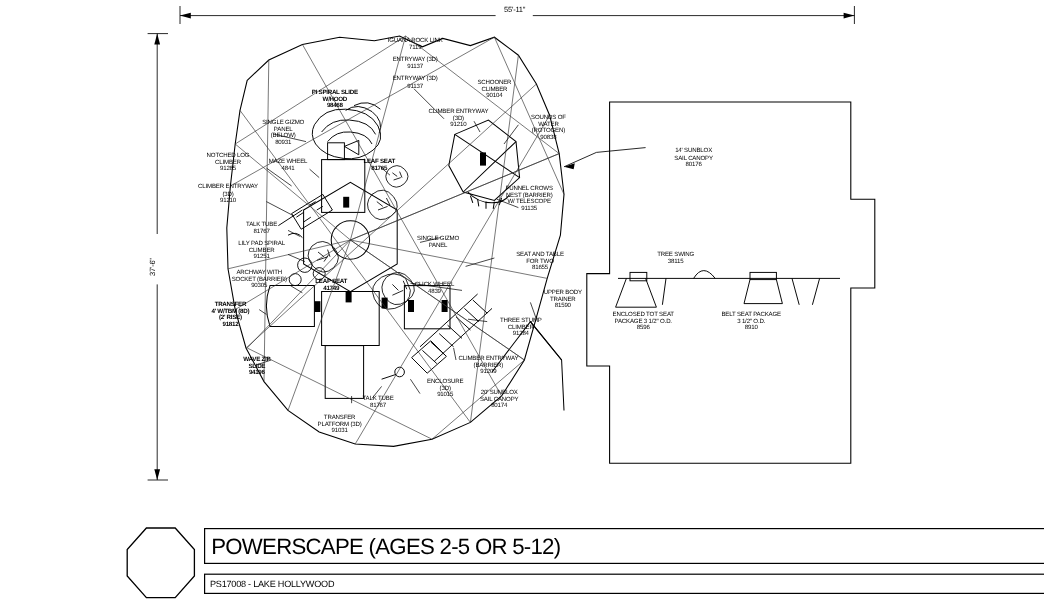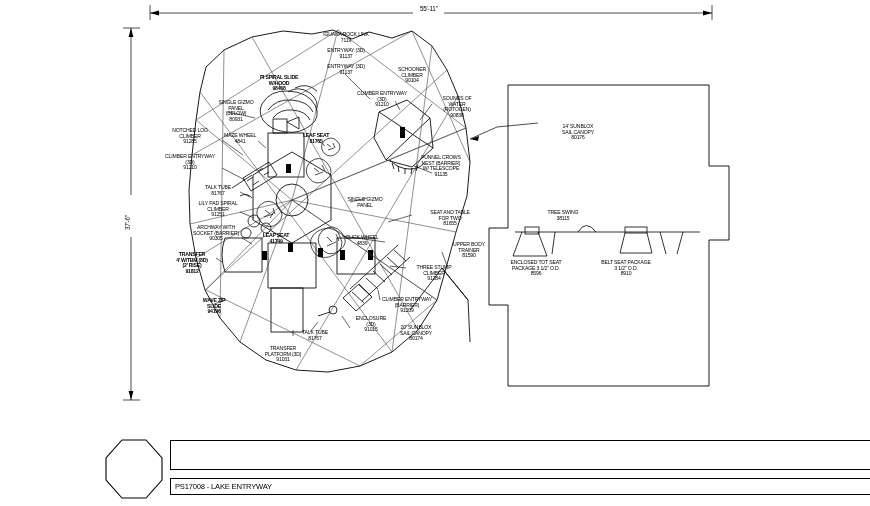--- a/index.html
+++ b/index.html
@@ -395,16 +395,17 @@
 
   <div id="titleblock">
 
     <svg style="position:absolute;left:100px;top:438px;width:70px;height:62px;" viewBox="0 0 70 62">
       <path d="M22 2 L46 2 L62 20 L62 42 L46 60 L22 60 L6 42 L6 20 Z" fill="none" stroke="#000" stroke-width="1.1"></path>
     </svg>
 
     <div class="tb-box" id="tb-main"></div>
     <div class="tb-box" id="tb-sub"></div>
 
-    <div id="tb-subtitle">PS17008 - LAKE ENTRYWAY</div>
+    <div id="tb-title">POWERSCAPE (AGES 2-5 OR 5-12)</div>
+    <div id="tb-subtitle">PS17008 - LAKE HOLLYWOOD</div>
   </div>
 
 </div>
 
 </body></html>

